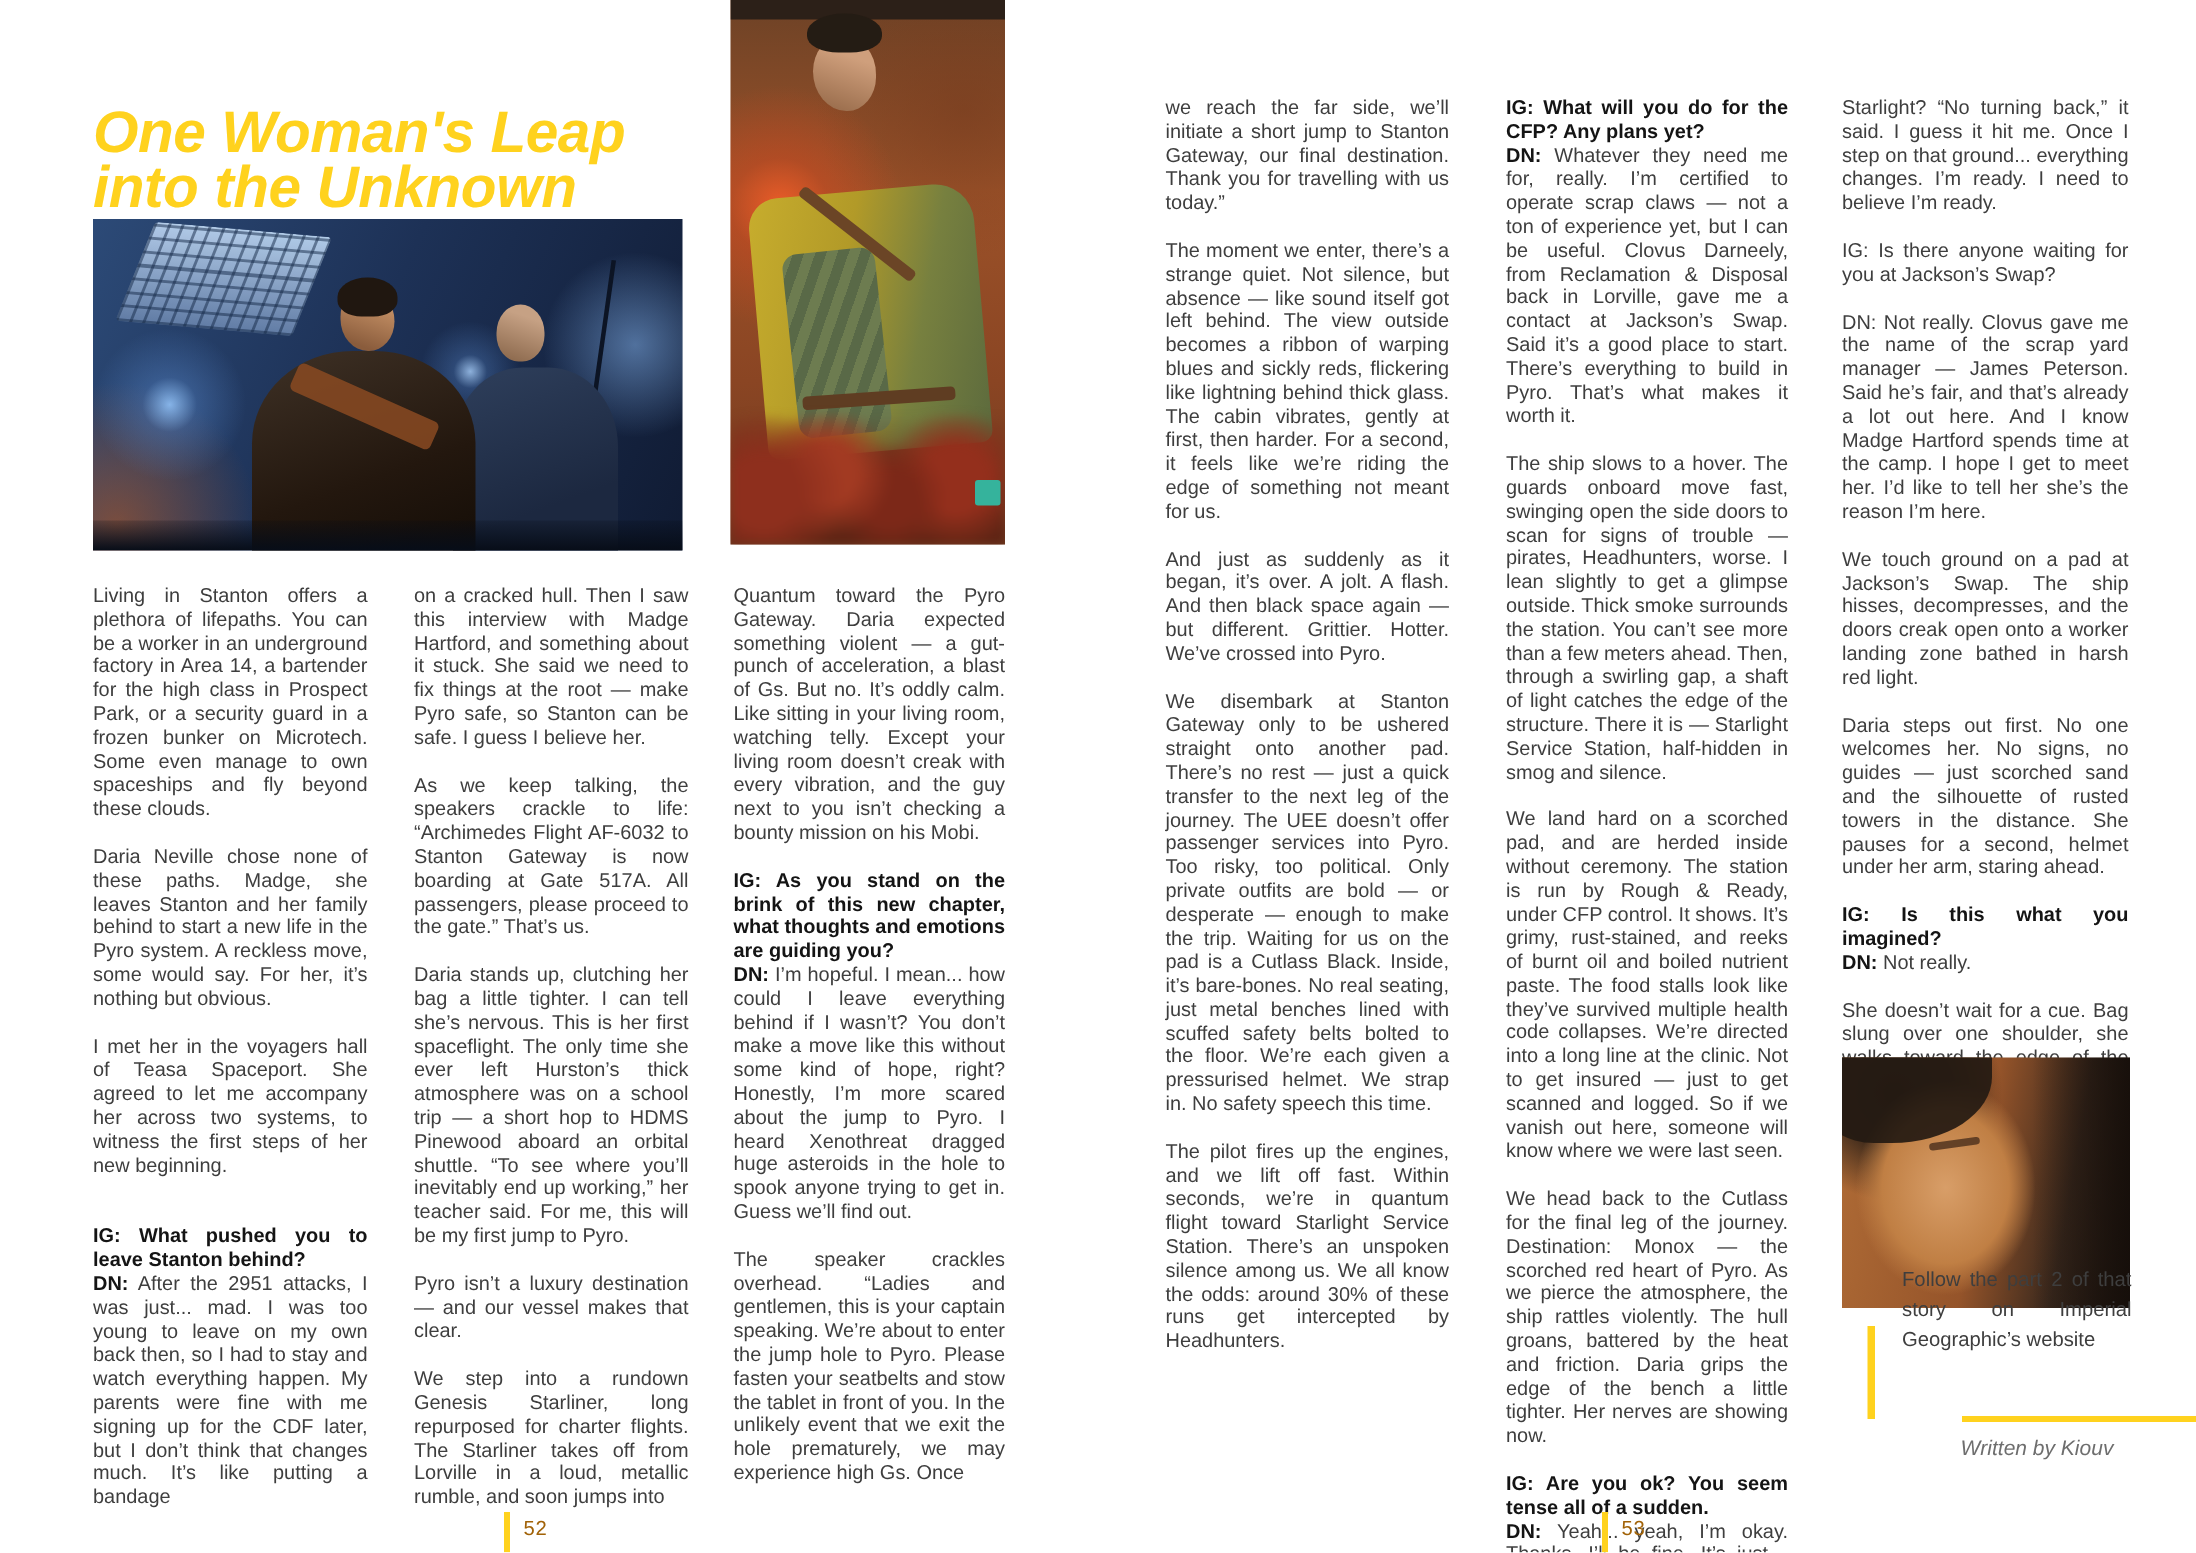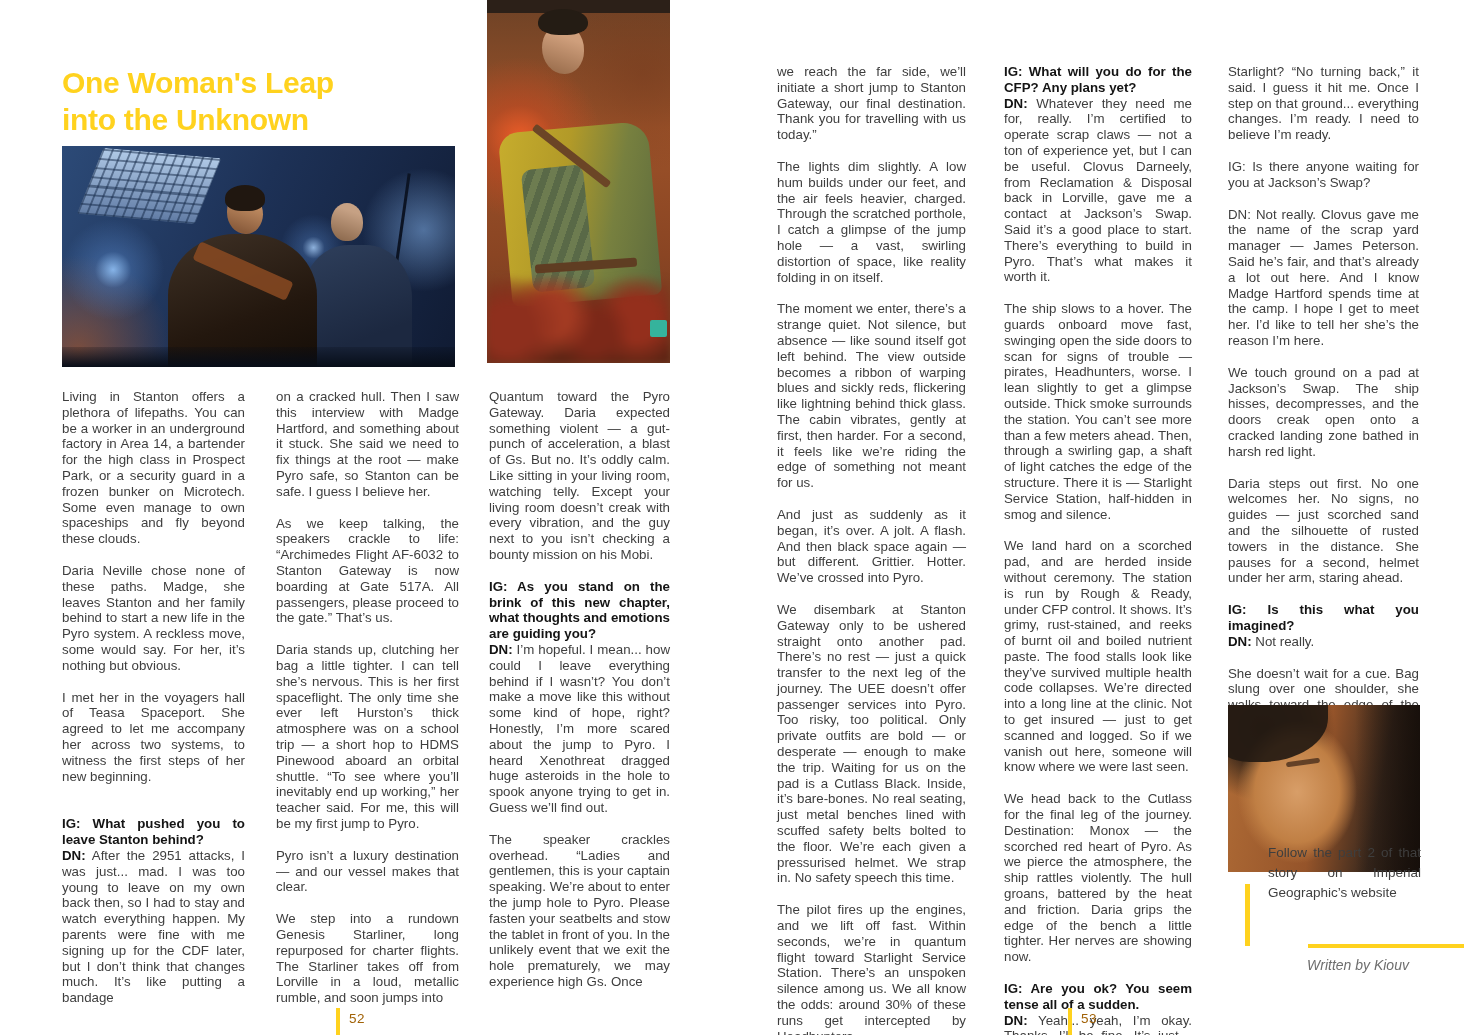--- a/index.html
+++ b/index.html
@@ -5,22 +5,22 @@
   :root { --accent:#FFD21E; --body:#3E3E3E; --bold:#141414; }
   * { box-sizing: border-box; }
   html,body { margin:0; padding:0; background:#ffffff; }
   .page {
     position:relative; width:1464px; height:1035px; background:#fff; overflow:hidden;
     font-family:"Liberation Sans","DejaVu Sans",sans-serif; color:var(--body);
   }
   
   .title {
     position:absolute; left:62px; top:44px; width:420px;
-    font-weight:bold; color:var(--accent);
-    font-size:30px; line-height:37px; letter-spacing:-0.3px;
+    font-style:italic; font-weight:bold; color:var(--accent);
+    font-size:39px; line-height:37px; letter-spacing:-0.3px;
   }
   .title span { display:block; }
   
   .col { position:absolute; font-size:13.3px; line-height:15.8px; text-align:justify; }
   .col-left { top:377px; width:183px; }
   .col-right { top:52px; }
   #col1 { left:62px; }
   #col2 { left:276px; }
   #col3 { left:489px; width:181px; top:377px; }
   #col4 { left:777px; width:189px; }
@@ -163,38 +163,37 @@
       <p class="para">Pyro isn’t a luxury destination — and our vessel makes that clear.</p>
       <p class="para">We step into a rundown Genesis Starliner, long repurposed for charter flights. The Starliner takes off from Lorville in a loud, metallic rumble, and soon jumps into</p>
     </div>
   <div class="col" id="col3">
       <p class="para">Quantum toward the Pyro Gateway. Daria expected something violent — a gut-punch of acceleration, a blast of Gs. But no. It’s oddly calm. Like sitting in your living room, watching telly. Except your living room doesn’t creak with every vibration, and the guy next to you isn’t checking a bounty mission on his Mobi.</p>
       <p class="para"><span class="q">IG: As you stand on the brink of this new chapter, what thoughts and emotions are guiding you?</span><strong>DN:</strong> I’m hopeful. I mean... how could I leave everything behind if I wasn’t? You don’t make a move like this without some kind of hope, right? Honestly, I’m more scared about the jump to Pyro. I heard Xenothreat dragged huge asteroids in the hole to spook anyone trying to get in. Guess we’ll find out.</p>
       <p class="para">The speaker crackles overhead. “Ladies and gentlemen, this is your captain speaking. We’re about to enter the jump hole to Pyro. Please fasten your seatbelts and stow the tablet in front of you. In the unlikely event that we exit the hole prematurely, we may experience high Gs. Once</p>
     </div>
   <div class="col col-right" id="col4">
       <p class="para">we reach the far side, we’ll initiate a short jump to Stanton Gateway, our final destination. Thank you for travelling with us today.”</p>
-      <p class="para">The lights dim slightly. A low hum builds under our feet, and the air feels heavier, charged. Through the scratched porthole, I catch a glimpse of the jump hole — a vast, swirling distortion of space, like reality folding in on itself.</p>
       <p class="para">The moment we enter, there’s a strange quiet. Not silence, but absence — like sound itself got left behind. The view outside becomes a ribbon of warping blues and sickly reds, flickering like lightning behind thick glass. The cabin vibrates, gently at first, then harder. For a second, it feels like we’re riding the edge of something not meant for us.</p>
       <p class="para">And just as suddenly as it began, it’s over. A jolt. A flash. And then black space again — but different. Grittier. Hotter. We’ve crossed into Pyro.</p>
       <p class="para">We disembark at Stanton Gateway only to be ushered straight onto another pad. There’s no rest — just a quick transfer to the next leg of the journey. The UEE doesn’t offer passenger services into Pyro. Too risky, too political. Only private outfits are bold — or desperate — enough to make the trip. Waiting for us on the pad is a Cutlass Black. Inside, it’s bare-bones. No real seating, just metal benches lined with scuffed safety belts bolted to the floor. We’re each given a pressurised helmet. We strap in. No safety speech this time.</p>
       <p class="para">The pilot fires up the engines, and we lift off fast. Within seconds, we’re in quantum flight toward Starlight Service Station. There’s an unspoken silence among us. We all know the odds: around 30% of these runs get intercepted by Headhunters.</p>
     </div>
   <div class="col col-right" id="col5">
       <p class="para"><span class="q">IG: What will you do for the CFP? Any plans yet?</span><strong>DN:</strong> Whatever they need me for, really. I’m certified to operate scrap claws — not a ton of experience yet, but I can be useful. Clovus Darneely, from Reclamation &amp; Disposal back in Lorville, gave me a contact at Jackson’s Swap. Said it’s a good place to start. There’s everything to build in Pyro. That’s what makes it worth it.</p>
       <p class="para">The ship slows to a hover. The guards onboard move fast, swinging open the side doors to scan for signs of trouble — pirates, Headhunters, worse. I lean slightly to get a glimpse outside. Thick smoke surrounds the station. You can’t see more than a few meters ahead. Then, through a swirling gap, a shaft of light catches the edge of the structure. There it is — Starlight Service Station, half-hidden in smog and silence.</p>
       <p class="para">We land hard on a scorched pad, and are herded inside without ceremony. The station is run by Rough &amp; Ready, under CFP control. It shows. It’s grimy, rust-stained, and reeks of burnt oil and boiled nutrient paste. The food stalls look like they’ve survived multiple health code collapses. We’re directed into a long line at the clinic. Not to get insured — just to get scanned and logged. So if we vanish out here, someone will know where we were last seen.</p>
       <p class="para">We head back to the Cutlass for the final leg of the journey. Destination: Monox — the scorched red heart of Pyro. As we pierce the atmosphere, the ship rattles violently. The hull groans, battered by the heat and friction. Daria grips the edge of the bench a little tighter. Her nerves are showing now.</p>
       <p class="para"><span class="q">IG: Are you ok? You seem tense all of a sudden.</span><strong>DN:</strong> Yeah... yeah, I’m okay. Thanks. I’ll be fine. It’s just— did you see that graffiti in</p>
     </div>
   <div class="col col-right" id="col6">
       <p class="para">Starlight? “No turning back,” it said. I guess it hit me. Once I step on that ground... everything changes. I’m ready. I need to believe I’m ready.</p>
       <p class="para tight">IG: Is there anyone waiting for you at Jackson’s Swap?</p>
       <p class="para tight">DN: Not really. Clovus gave me the name of the scrap yard manager — James Peterson. Said he’s fair, and that’s already a lot out here. And I know Madge Hartford spends time at the camp. I hope I get to meet her. I’d like to tell her she’s the reason I’m here.</p>
-      <p class="para">We touch ground on a pad at Jackson’s Swap. The ship hisses, decompresses, and the doors creak open onto a cracked landing zone bathed in harsh red light.</p>
+      <p class="para">We touch ground on a pad at Jackson’s Swap. The ship hisses, decompresses, and the doors creak open onto a worker landing zone bathed in harsh red light.</p>
       <p class="para tight">Daria steps out first. No one welcomes her. No signs, no guides — just scorched sand and the silhouette of rusted towers in the distance. She pauses for a second, helmet under her arm, staring ahead.</p>
       <p class="para"><span class="q">IG: Is this what you imagined?</span><strong>DN:</strong> Not really.</p>
       <p class="para">She doesn’t wait for a cue. Bag slung over one shoulder, she walks toward the edge of the pad. I stay back for a moment, watching her figure shrink against the vastness of Pyro.</p>
       <p class="para tight">No banners. No fanfare. Just a single step forward. Sometimes, that’s all it takes.</p>
     </div>
 
   <div class="photo" id="photo-portrait">
     <div class="pt-hair"></div>
     <div class="pt-brow"></div>
     <div class="pt-shadow"></div>

